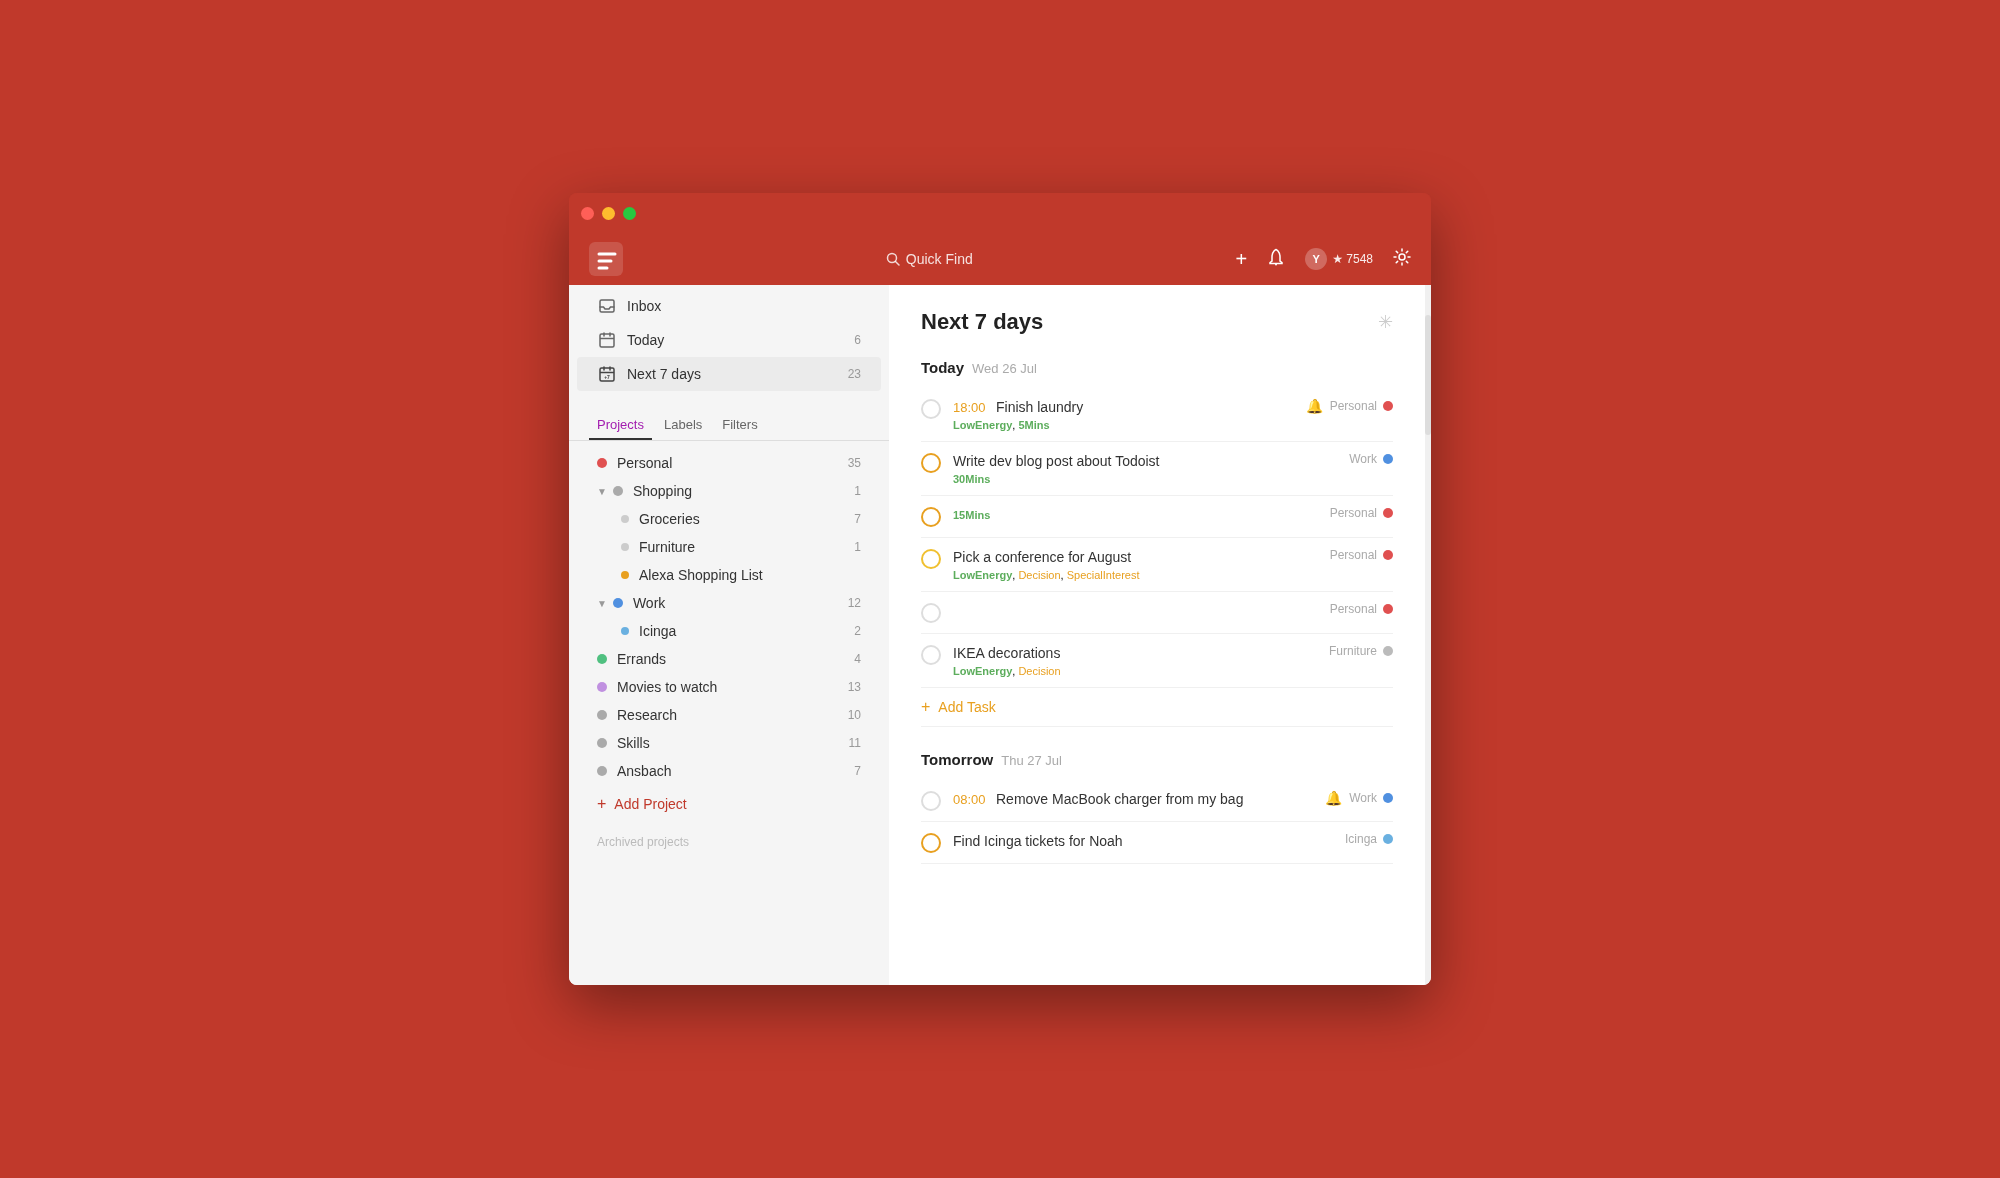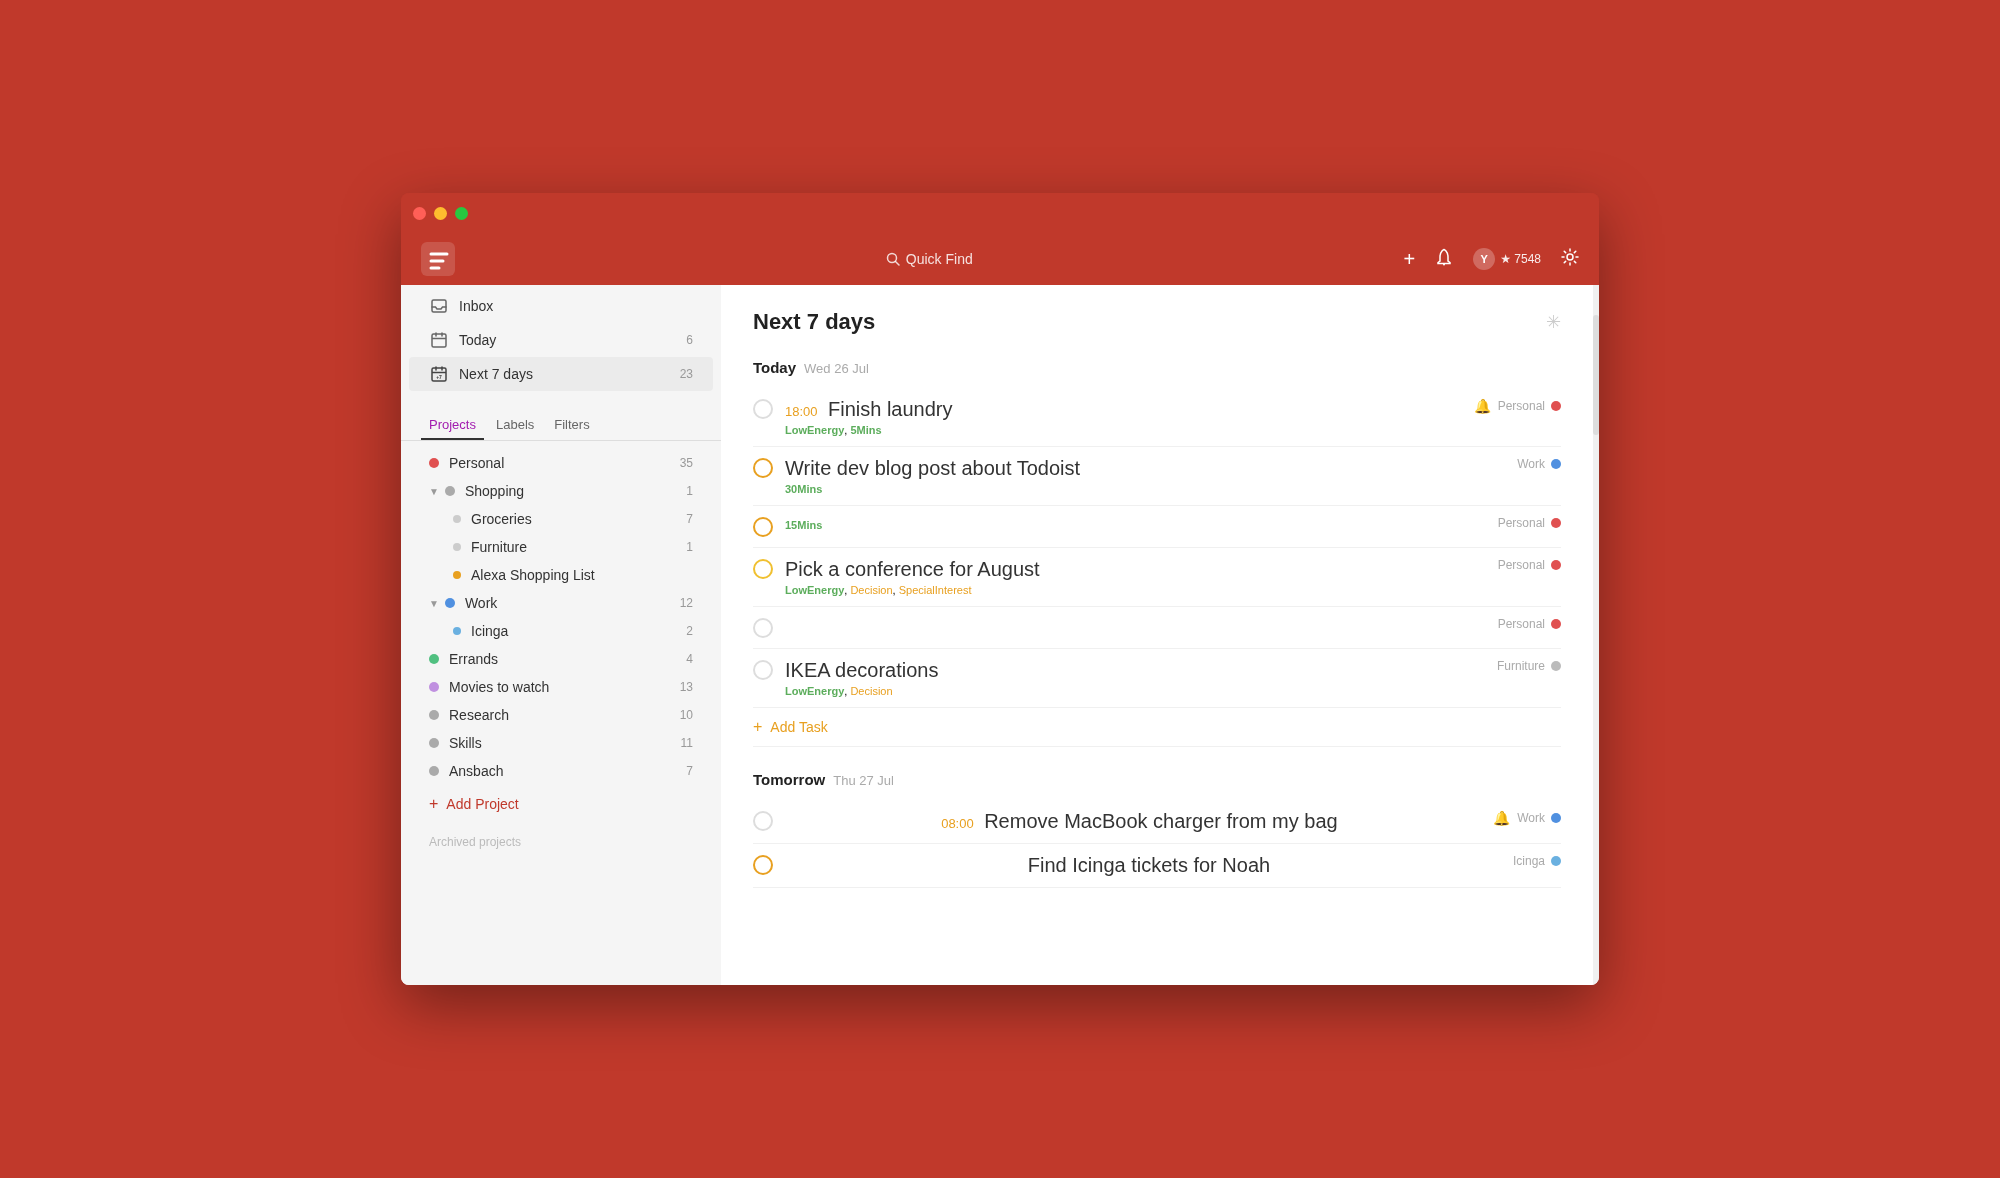--- a/index.html
+++ b/index.html
@@ -5,21 +5,21 @@
     * { margin: 0; padding: 0; box-sizing: border-box; }
     body {
       background-color: #c0392b;
       font-family: -apple-system, BlinkMacSystemFont, 'Segoe UI', Helvetica, Arial, sans-serif;
       min-height: 100vh;
       display: flex;
       align-items: center;
       justify-content: center;
     }
     .window {
-      width: 1198px;
+      width: 862px;
       border-radius: 8px;
       overflow: hidden;
       box-shadow: 0 20px 60px rgba(0,0,0,0.4);
     }
     
     .titlebar {
       background: #c0392b;
       height: 40px;
       display: flex;
       align-items: center;
@@ -240,21 +240,21 @@
       border-color: #f0c030;
     }
     .task-content { flex: 1; }
     .task-time {
       font-size: 13px;
       color: #e8a020;
       font-weight: 500;
       margin-right: 6px;
     }
     .task-title {
-      font-size: 20px;
+      font-size: 14px;
       color: #333;
     }
     .task-tags {
       margin-top: 3px;
       font-size: 11px;
     }
     .tag-green { color: #5cad5c; font-weight: bold; }
     .tag-orange { color: #e8a020; }
     .task-meta {
       display: flex;
@@ -572,21 +572,21 @@
             <div class="task-project-dot" style="background:#bbb;"></div>
           </div>
         </div>
 
         <div class="add-task">
           <span style="font-size:16px;color:#e8a020;">+</span>
           <span style="color:#e8a020;">Add Task</span>
         </div>
       </div>
 
-      <div style="margin-top:24px;text-align:center;">
+      <div style="margin-top:24px;">
         <div class="day-header">
           <span class="day-name">Tomorrow</span>
           <span class="day-date">Thu 27 Jul</span>
         </div>
 
         <div class="task-item">
           <div class="task-checkbox"></div>
           <div class="task-content">
             <div>
               <span class="task-time">08:00</span>

